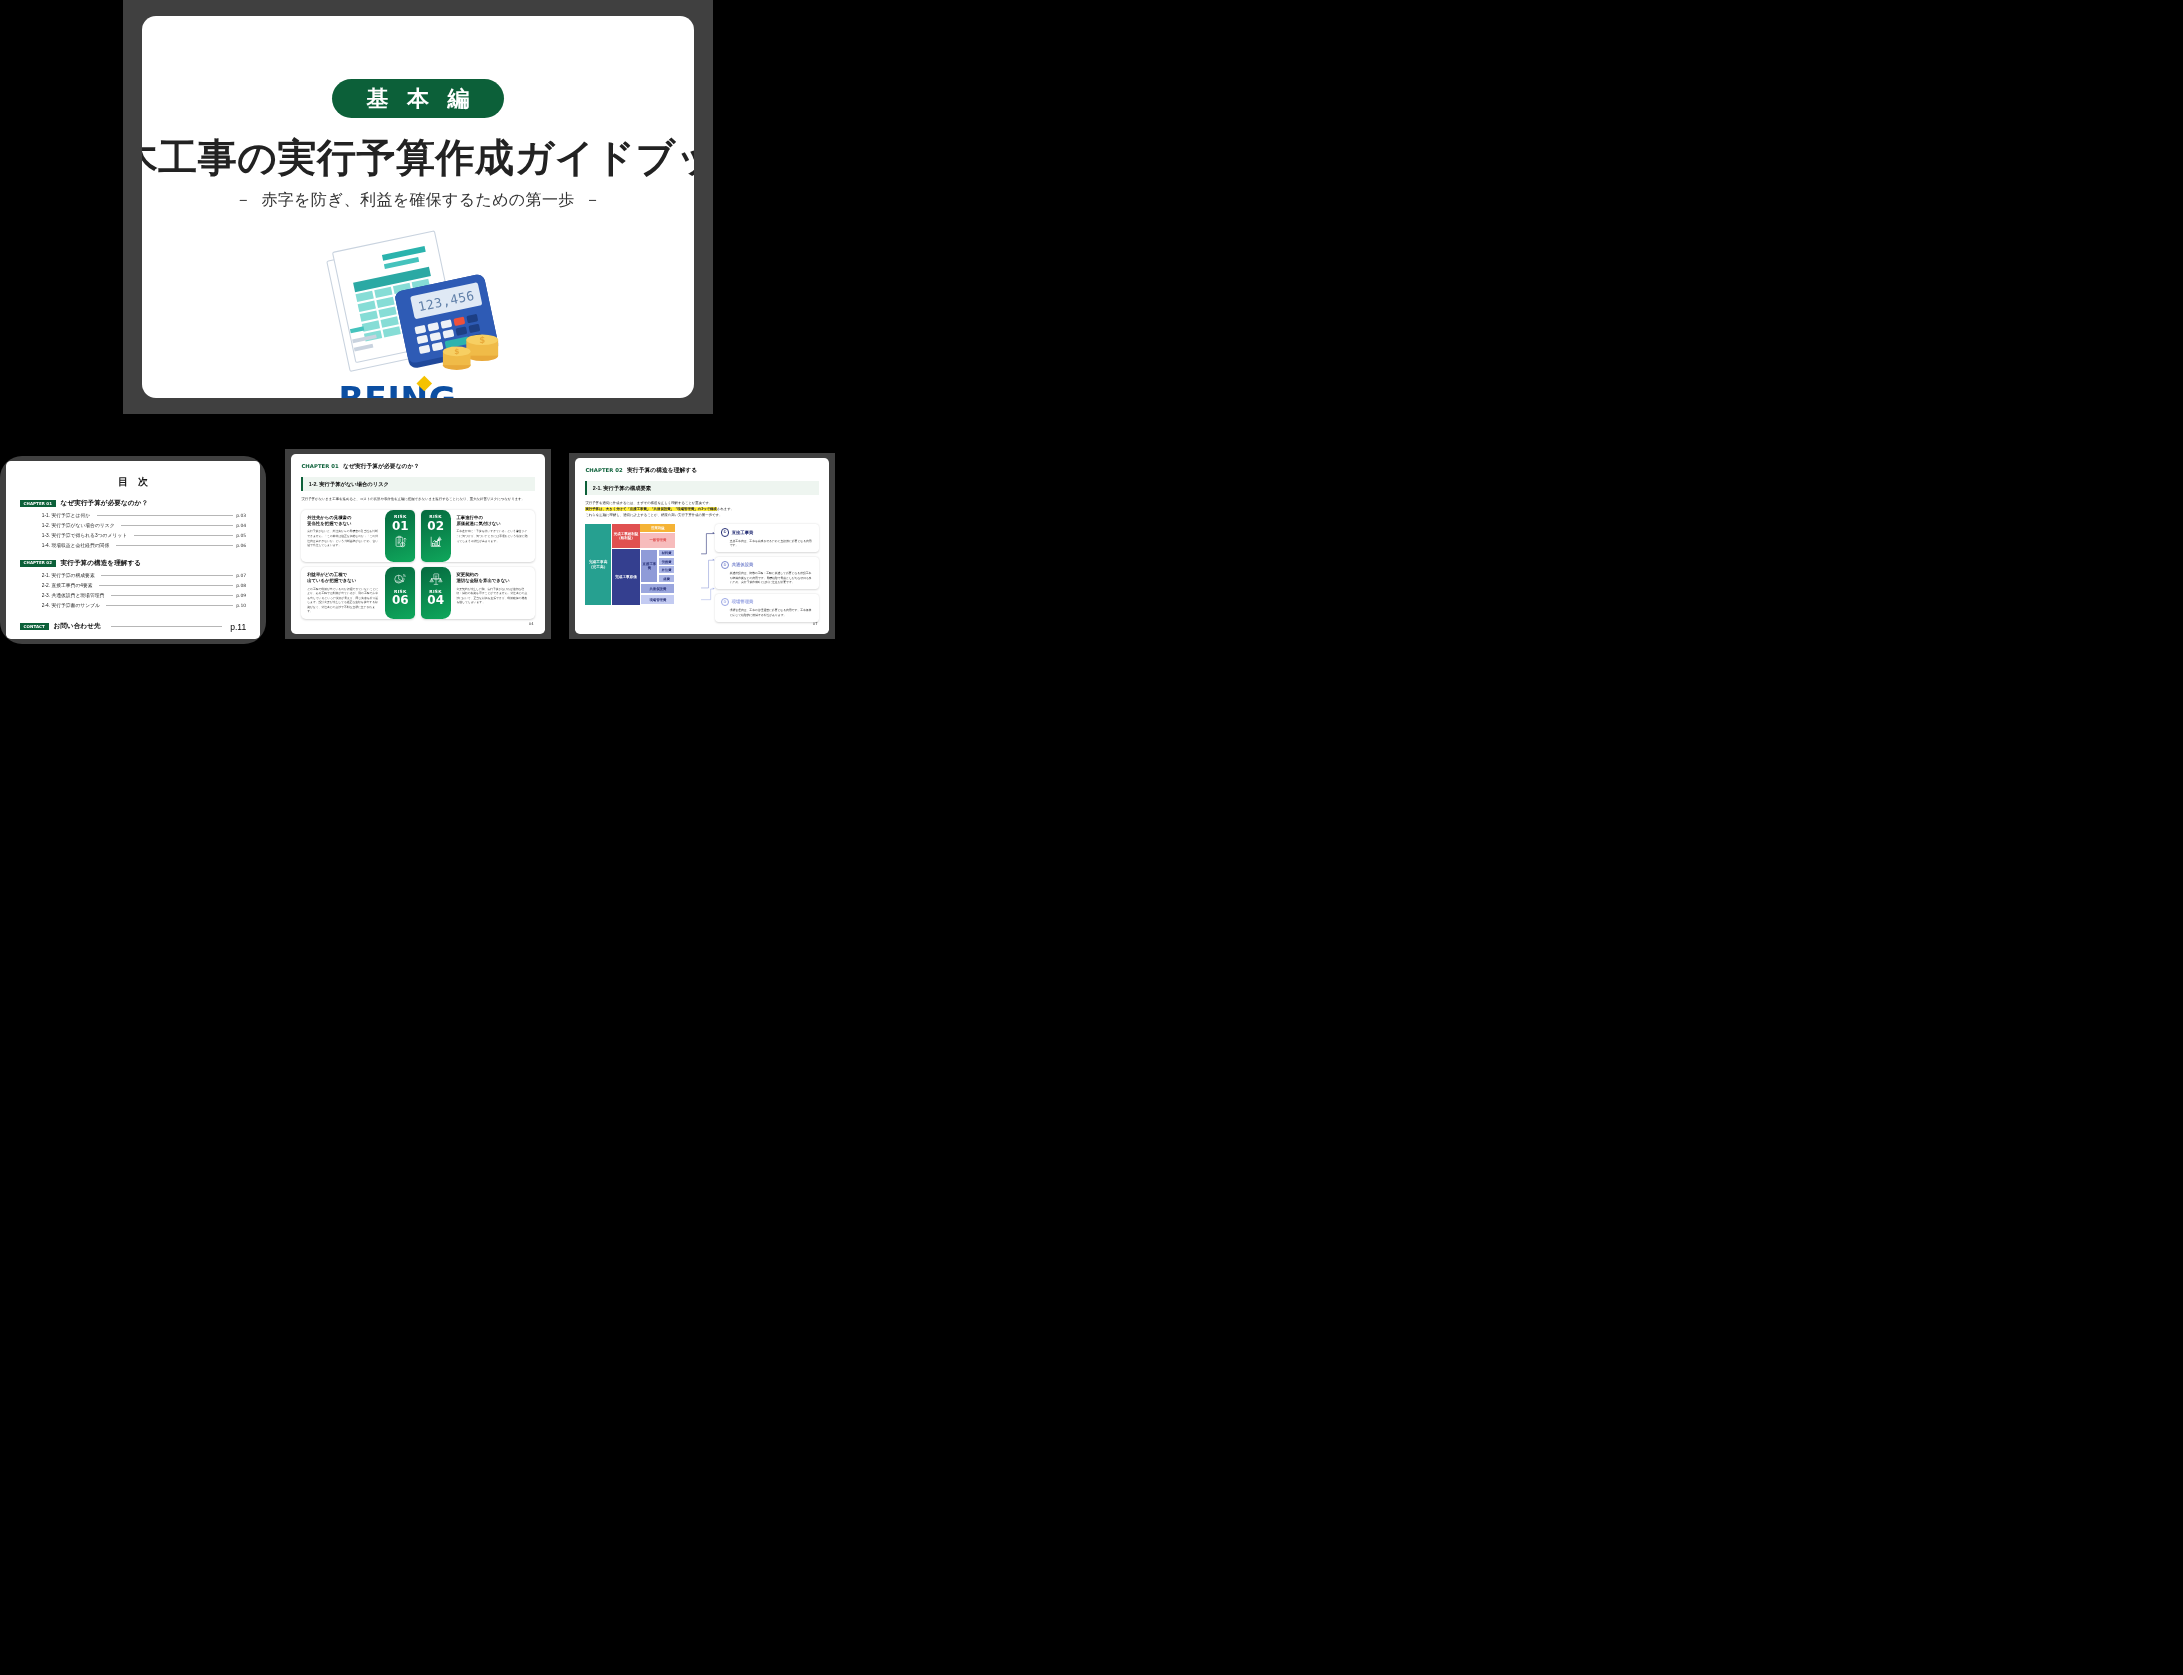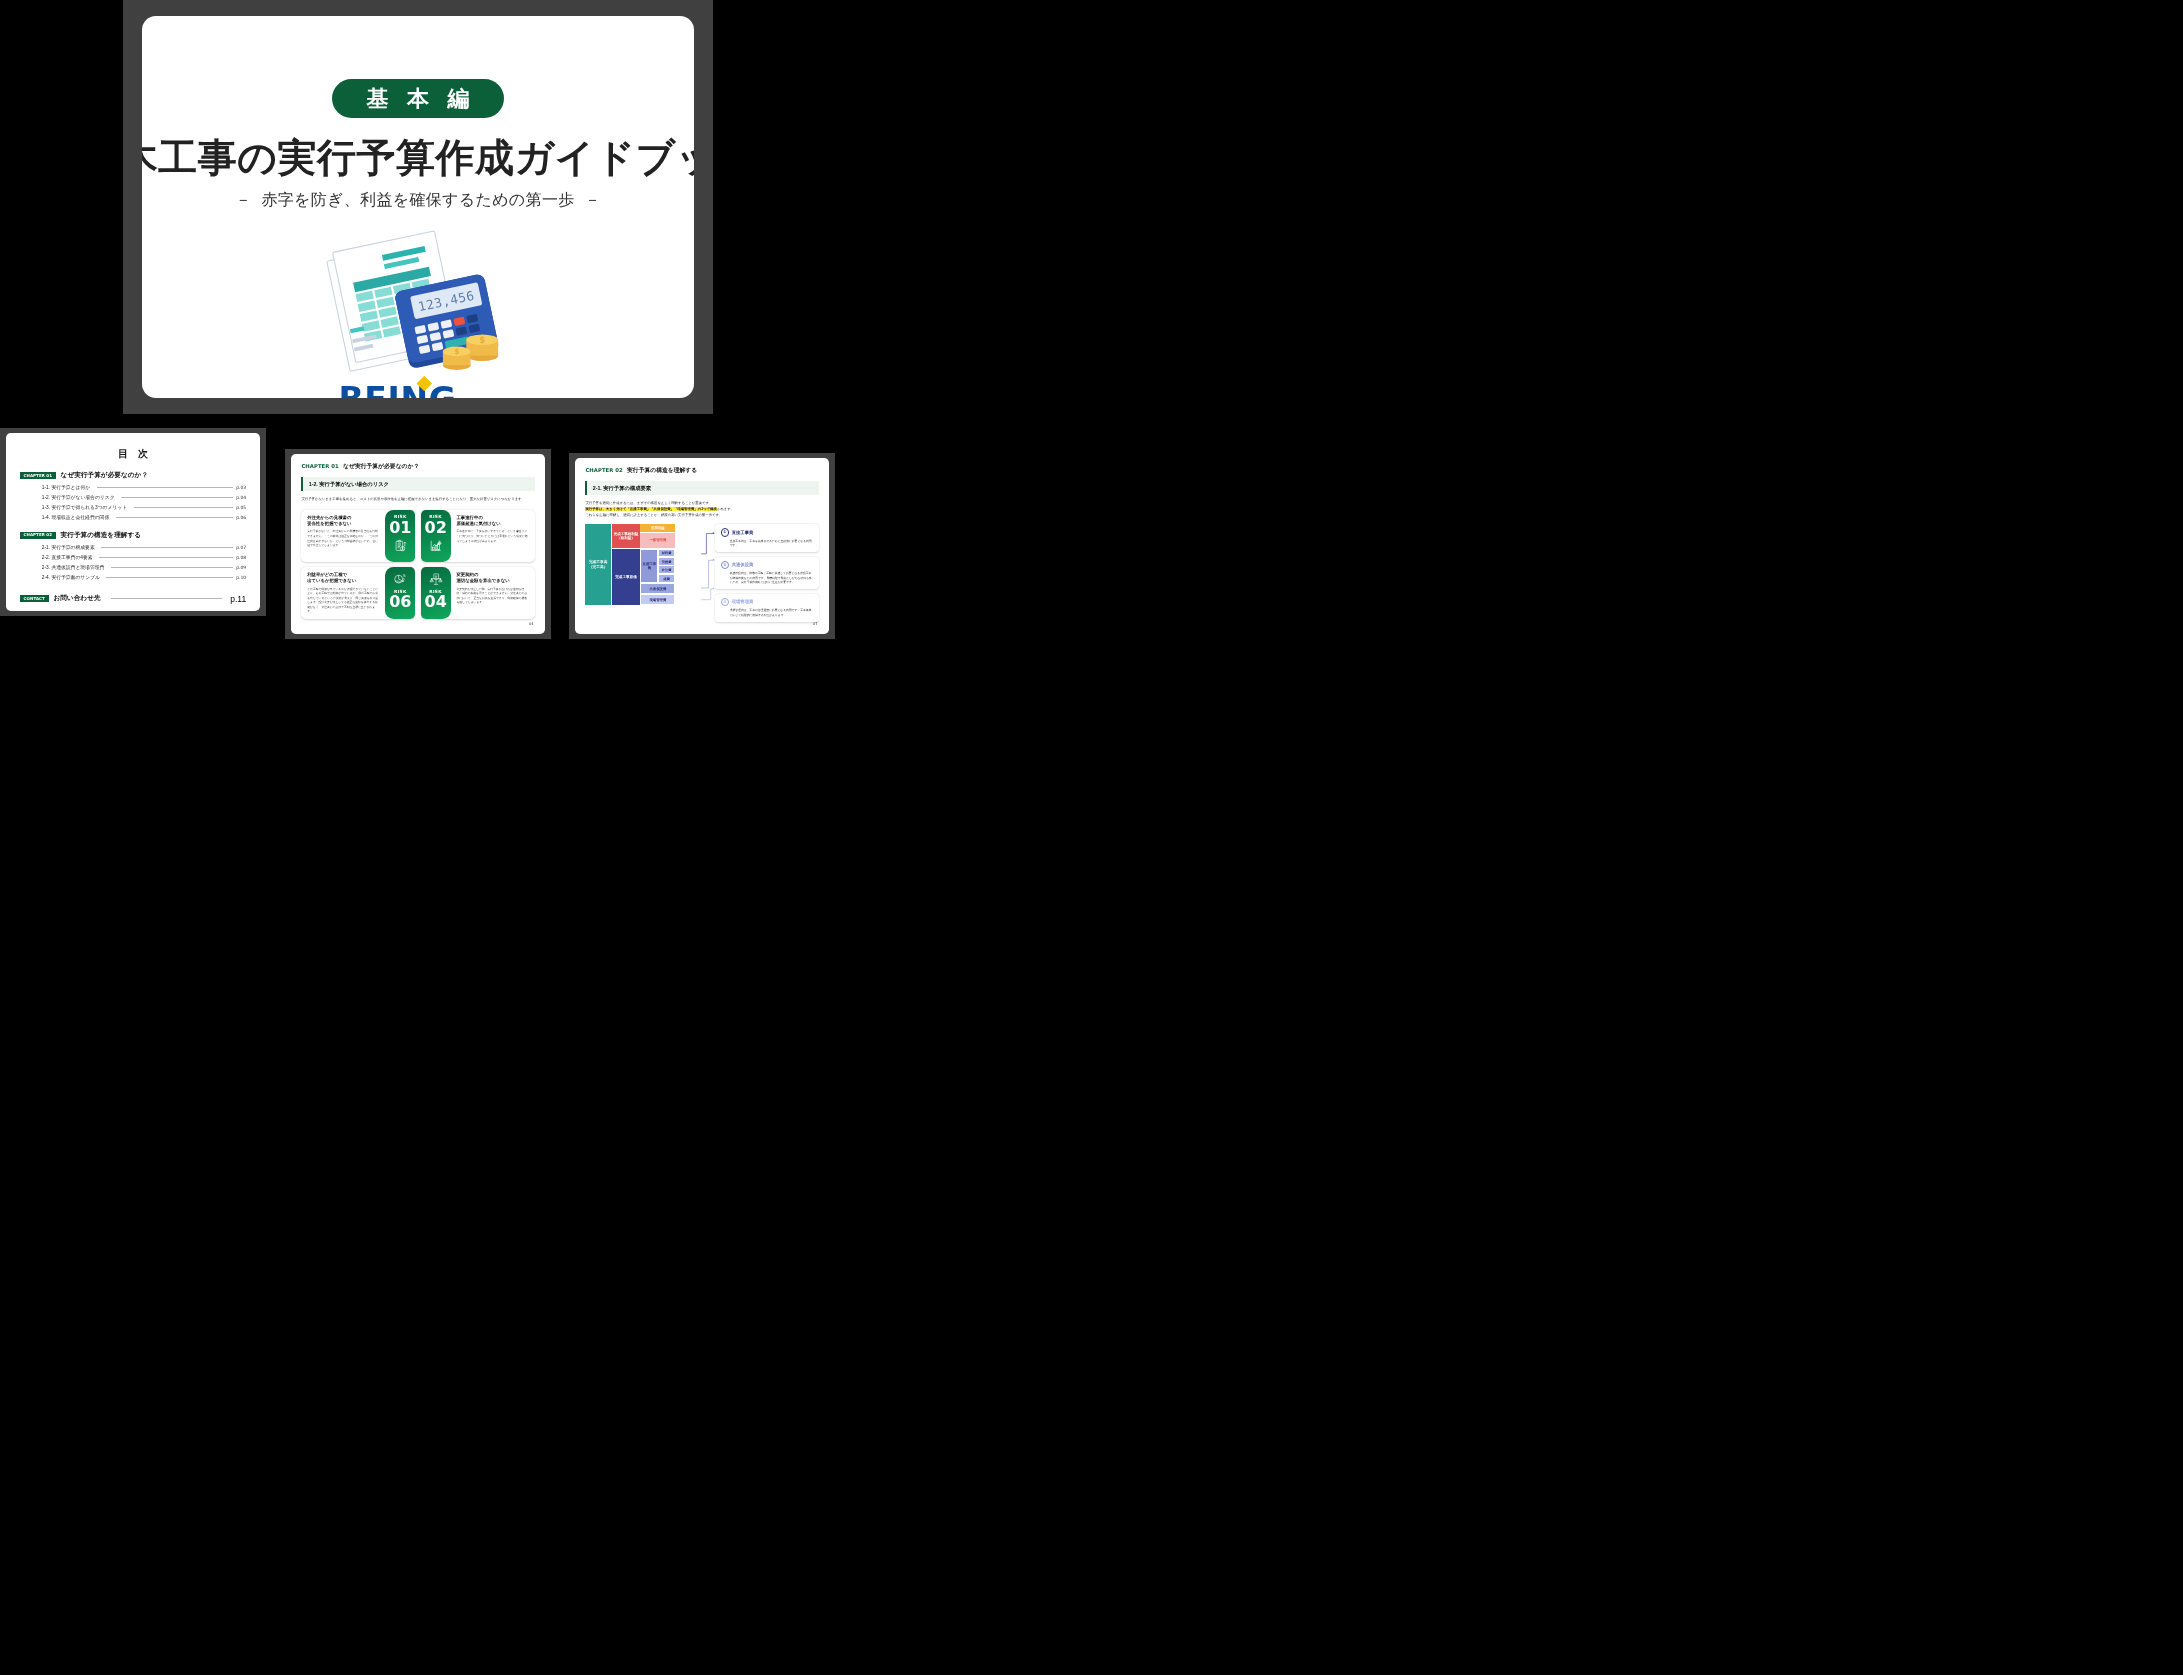--- a/index.html
+++ b/index.html
@@ -31,21 +31,21 @@
   .logo-text{
     font-size:33px;font-weight:800;color:#0b4ea2;letter-spacing:.02em;
     font-family:"DejaVu Sans",sans-serif;line-height:1;position:absolute;left:0;top:0;
   }
   .logo-dot{
     position:absolute;left:80px;top:-4.3px;width:10.6px;height:10.6px;background:#f5c200;
     transform:rotate(45deg);
   }
 
   
-  #toc{left:0;top:428px;width:266px;height:188px;}
+  #toc{left:0;top:456px;width:266px;height:188px;border-radius:22px;}
   #toc .inner{left:5.8px;top:4.8px;right:5.8px;bottom:4.8px;border-radius:4.8px;}
   #s04{left:285px;top:449px;width:266px;height:190px;}
   #s04 .inner{left:5.8px;top:4.8px;right:5.8px;bottom:4.8px;border-radius:4.8px;}
   #s07{left:569px;top:453px;width:266px;height:186px;}
   #s07 .inner{left:5.8px;top:4.8px;right:5.8px;bottom:4.8px;border-radius:4.8px;}
 
   
   .toc-body{position:absolute;inset:0;padding:8.5px 14px 0 14px;box-sizing:border-box;}
   .toc-title{text-align:center;font-size:10px;font-weight:800;color:#1a1a1a;letter-spacing:.35em;
     text-indent:.35em;margin-top:5.3px;}
@@ -86,21 +86,21 @@
   }
   .risk-card.rev{flex-direction:row-reverse;}
   .risk-badge{
     width:30px;flex:0 0 30px;background:linear-gradient(160deg,#06693f 0%,#0fa85c 100%);
     color:#fff;display:flex;flex-direction:column;align-items:center;justify-content:flex-start;
     padding-top:4.8px;box-sizing:border-box;
   }
   .risk-badge.round-l{border-radius:0 8.5px 8.5px 0;}
   .risk-badge.round-r{border-radius:8.5px 0 0 8.5px;}
   .risk-k{font-size:4.3px;font-weight:800;letter-spacing:.07em;font-family:"DejaVu Sans",sans-serif;}
-  .risk-n{font-size:16px;font-weight:800;line-height:1;margin-top:0.5px;font-family:"DejaVu Sans",sans-serif;}
+  .risk-n{font-size:12px;font-weight:800;line-height:1;margin-top:0.5px;font-family:"DejaVu Sans",sans-serif;}
   .risk-ico{margin-top:3.2px;width:14px;height:14px;}
   .risk-ico svg{width:100%;height:100%;}
   .risk-txt{flex:1;padding:5.3px 5.8px;box-sizing:border-box;}
   .risk-h{font-size:4.4px;font-weight:800;color:#111;line-height:1.35;}
   .risk-p{margin-top:2.7px;font-size:2.8px;color:#333;line-height:1.62;}
 
   
   .struct-wrap{margin-top:5.3px;display:flex;gap:0;align-items:flex-start;}
   .diagram{position:relative;width:116px;height:81px;font-size:3.7px;}
   .d-cell{position:absolute;box-sizing:border-box;display:flex;align-items:center;

